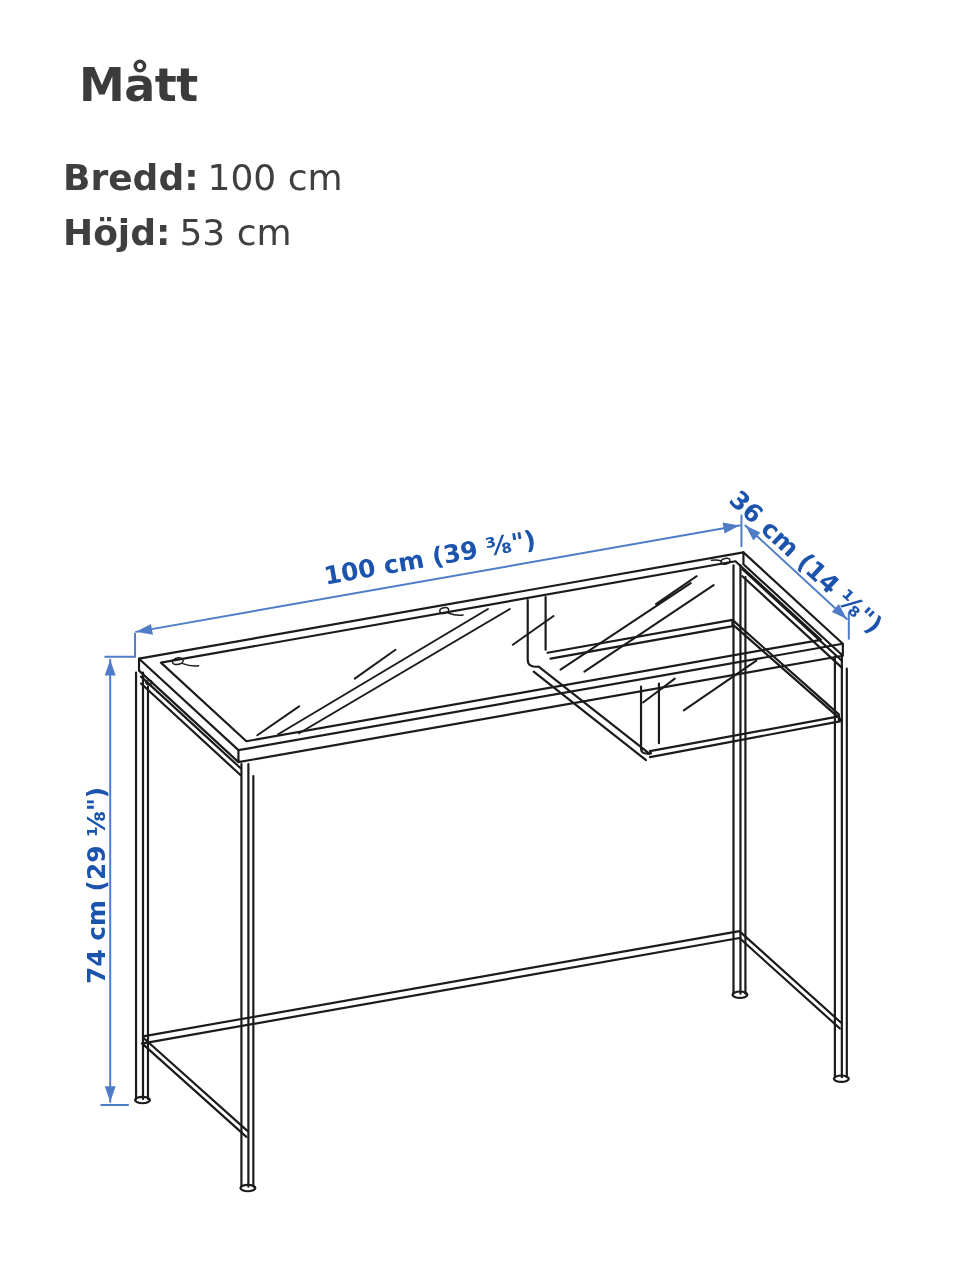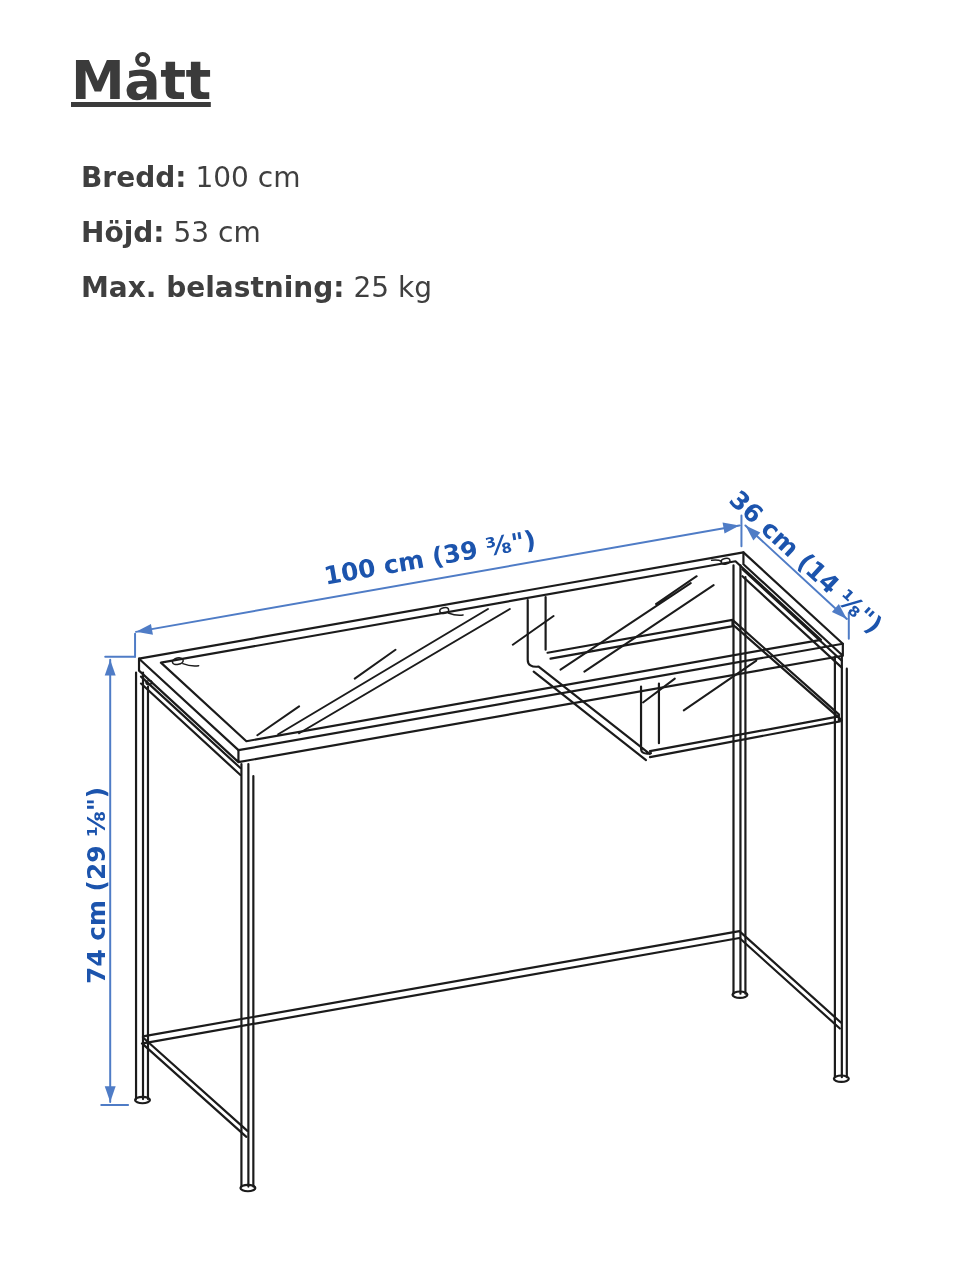--- a/index.html
+++ b/index.html
@@ -1,21 +1,21 @@
 <!DOCTYPE html>
 <html><head>
 <meta charset="utf-8">
 <style>
   html,body{margin:0;padding:0;background:#ffffff;}
   body{width:960px;height:1280px;position:relative;overflow:hidden;
        font-family:"DejaVu Sans","Liberation Sans",sans-serif;}
-  .page-title{position:absolute;left:63px;top:46px;margin:8px;
-      font-size:54px;font-weight:700;line-height:1;color:#3b3b3b;letter-spacing:-0.5px;text-decoration:underline;}
+  .page-title{position:absolute;left:63px;top:46px;margin:16px;
+      font-size:46px;font-weight:700;line-height:1;color:#3b3b3b;letter-spacing:-0.5px;}
   .spec-list{position:absolute;left:63px;top:150px;}
-  .spec-row{font-size:28px;line-height:55px;color:#3f3f3f;white-space:nowrap;margin-left:18px;}
+  .spec-row{font-size:36px;line-height:55px;color:#3f3f3f;white-space:nowrap;}
   .spec-row .lbl{font-weight:700;}
   .spec-row .val{font-weight:400;margin-left:9px;}
   .diagram{position:absolute;left:0;top:440px;width:960px;height:840px;margin:0;}
   svg{display:block;}
   .ln{stroke:#1b1b1b;stroke-width:2.2;fill:none;stroke-linecap:round;stroke-linejoin:round;}
   .thin{stroke:#1b1b1b;stroke-width:1.5;fill:none;stroke-linecap:round;}
   .refl{stroke:#1b1b1b;stroke-width:2;fill:none;stroke-linecap:round;}
   .dim{stroke:#4f7cc6;stroke-width:2;fill:none;stroke-linecap:round;}
   .dim-arrow{fill:#4f7cc6;stroke:none;}
   .dim-label{font-family:"DejaVu Sans","Liberation Sans",sans-serif;
@@ -27,23 +27,20 @@
 <main>
 
   <h1 class="page-title">Mått</h1>
 
   <div class="spec-list">
     <div class="spec-row">
       <span class="lbl">Bredd:</span><span class="val">100 cm</span>
     </div>
     <div class="spec-row">
       <span class="lbl">Höjd:</span><span class="val">53 cm</span>
-    </div>
-    <div class="spec-row">
-      <span class="lbl">Max. belastning:</span><span class="val">25 kg</span>
     </div>
   </div>
 
   <figure class="diagram">
     <svg width="960" height="840" viewBox="0 440 960 845">
 
       <g>
         <path class="ln" d="M137,660 L745,553 L845,645 L237,752 Z"></path>
         <path class="ln" d="M159,664 L737,562 L823,641 L245,743 Z"></path>
         <path class="ln" d="M137,660 L137,672 L237,764 L845,657 L845,645 M237,752 L237,764 M745,553 L745,565 M745,565 L845,657"></path>

